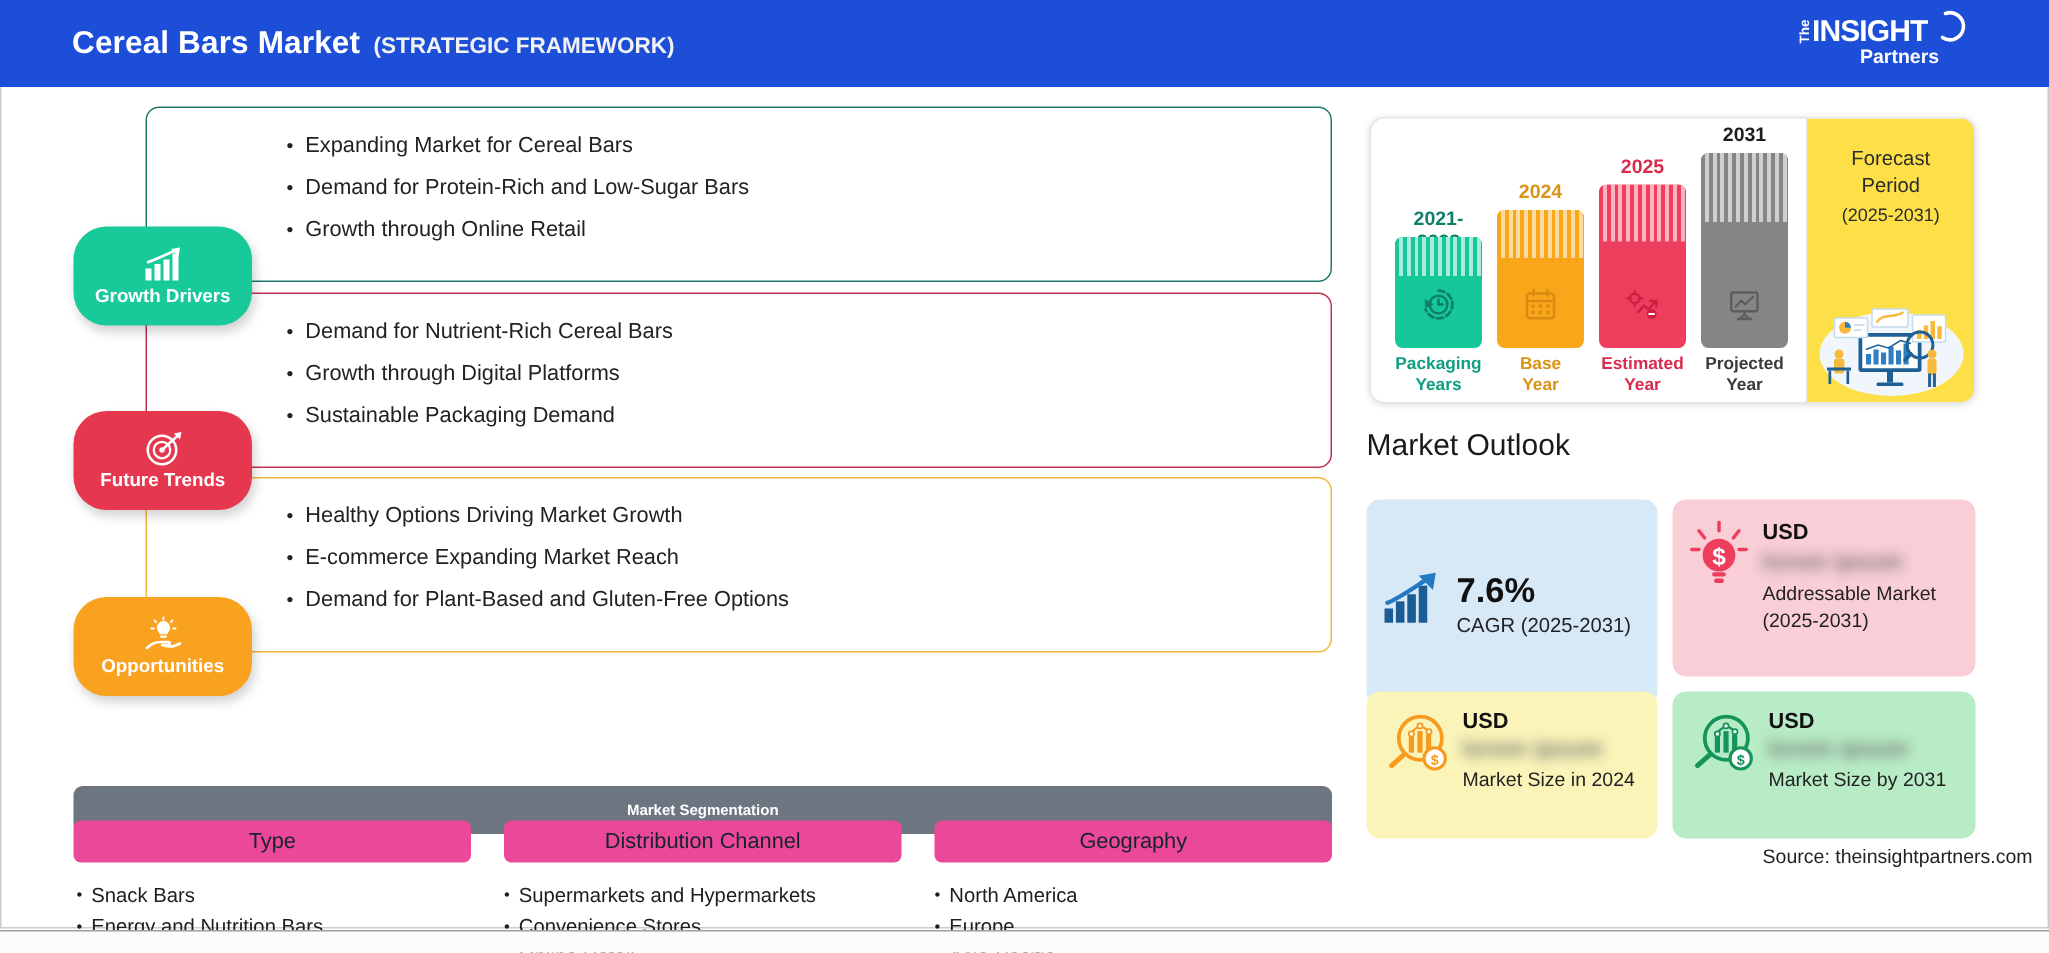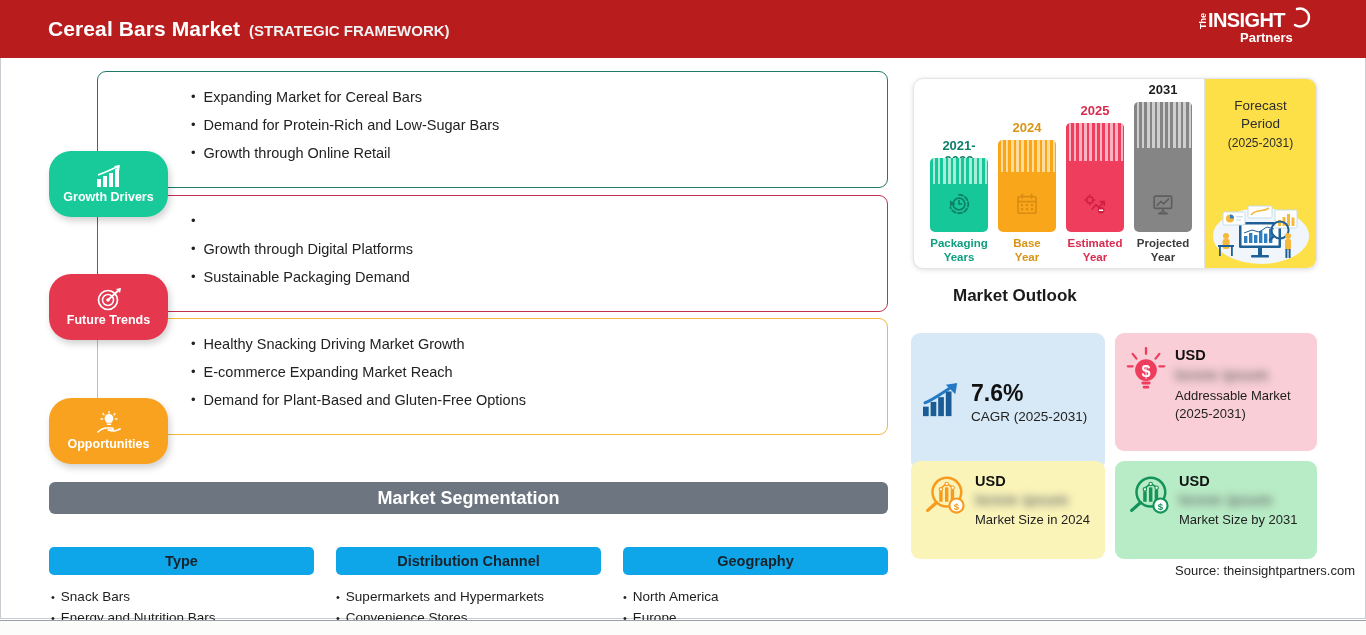--- a/index.html
+++ b/index.html
@@ -7,21 +7,21 @@
     width: 1366px; height: 635px;
     font-family: "Liberation Sans", sans-serif;
     background: #ffffff;
     overflow: hidden;
   }
   .page { position: relative; width: 1366px; height: 635px; background: #fff; }
 
   
   .header {
     position: absolute; left: 0; top: 0; width: 1366px; height: 58px;
-    background: #b91c1c;
+    background: #1d4ed8;
     display: flex; align-items: center;
   }
   .header-title-wrap { display: flex; align-items: baseline; margin-left: 48px; }
   .header-title { color: #fff; font-size: 21px; font-weight: bold; letter-spacing: .1px; }
   .header-sub { color: #f1f2f3; font-size: 15px; font-weight: bold; margin-left: 9px; }
   .logo { position: absolute; right: 52px; top: 4px; width: 118px; height: 46px; }
 
   
   .frame {
     position: absolute; left: 0; top: 58px; width: 1366px; height: 561px;
@@ -54,34 +54,34 @@
     z-index: 4;
   }
   .badge-label { color: #fff; font-size: 12.5px; font-weight: bold; margin-top: 1px; }
   .badge.growth   { left: 48px; top: 93px;  background: #18c99a; }
   .badge.trends   { left: 48px; top: 216px; background: #e5384f; }
   .badge.opps     { left: 48px; top: 340px; background: #f9a220; }
   .badge-icon { width: 30px; height: 25px; display:block; }
 
   
   .seg-header {
-    position: absolute; left: 48px; top: 424px; width: 839px; height: 32px;
+    position: absolute; left: 48px; top: 466px; width: 839px; height: 32px;
     background: #6d7580; border-radius: 6px;
     display: flex; align-items: center; justify-content: center;
-    color: #fff; font-size: 18px; font-weight: bold;
+    color: #fff; font-size: 10px; font-weight: bold;
   }
   .seg-cols { position: absolute; left: 48px; top: 489px; width: 839px; }
   .seg-col { position: absolute; top: 0; width: 265px; }
   .seg-col.c0 { left: 0; }
   .seg-col.c1 { left: 287px; }
   .seg-col.c2 { left: 574px; }
   .seg-pill {
-    height: 28px; background: #0ea5e9; border-radius: 5px;
+    height: 28px; background: #ec4899; border-radius: 5px;
     display: flex; align-items: center; justify-content: center;
-    font-size: 14.5px; font-weight: bold; color: #16232b;
+    font-size: 14.5px; font-weight: normal; color: #16232b;
   }
   .seg-list { margin-top: 12px; padding-left: 2px; }
   .seg-item { font-size: 13.5px; color: #1d1d1d; line-height: 20.5px; display: flex; }
   .seg-item .dot { margin-right: 6px; font-size: 11px; }
   .seg-col.c1 .seg-list, .seg-col.c2 .seg-list { padding-left: 0; }
 
   
   .right-col { position: absolute; left: 900px; top: 0; width: 466px; height: 561px; }
 
   .forecast-card {
@@ -108,21 +108,21 @@
     background: #fde047; border-left: 1px solid #e0e2e6;
   }
   .fc-title {
     margin-top: 18px; text-align: center; font-size: 13.5px; color: #2c2c2c; line-height: 18px;
   }
   .fc-years { text-align: center; font-size: 12px; color: #2c2c2c; margin-top: 3px; }
   .fc-illus { position: absolute; left: 4px; bottom: 4px; width: 104px; height: 66px; }
 
   .outlook-title {
     position: absolute; left: 10px; top: 228px;
-    font-size: 17px; font-weight: bold; color: #1a1a1a; margin-left: 42px;
+    font-size: 20px; font-weight: normal; color: #1a1a1a;
   }
   .ocard { position: absolute; border-radius: 9px; }
   .ocard.cagr { left: 10px;  top: 275px; width: 194px; height: 137px; background: #d7e9f7; }
   .ocard.addr { left: 214px; top: 275px; width: 202px; height: 118px; background: #f9ced6; }
   .ocard.ms24 { left: 10px;  top: 403px; width: 194px; height: 98px;  background: #faf4b9; }
   .ocard.ms31 { left: 214px; top: 403px; width: 202px; height: 98px;  background: #b8ecc6; }
 
   .cagr-inner { display: flex; align-items: center; height: 100%; padding-left: 10px; }
   .cagr-txt { margin-left: 8px; }
   .cagr-val { font-size: 23px; font-weight: bold; color: #111; line-height: 26px; }
@@ -182,37 +182,38 @@
               <span class="dot">•</span>
               <span>Growth through Online Retail</span>
             </div>
         </div>
       </div>
 
       <div class="pillar red">
         <div class="bullets">
           <div class="bullet">
               <span class="dot">•</span>
+              <span>Demand for Nutrient-Rich Cereal Bars</span>
             </div>
           <div class="bullet">
               <span class="dot">•</span>
               <span>Growth through Digital Platforms</span>
             </div>
           <div class="bullet">
               <span class="dot">•</span>
               <span>Sustainable Packaging Demand</span>
             </div>
         </div>
       </div>
 
       <div class="pillar orange">
         <div class="bullets">
           <div class="bullet">
               <span class="dot">•</span>
-              <span>Healthy Snacking Driving Market Growth</span>
+              <span>Healthy Options Driving Market Growth</span>
             </div>
           <div class="bullet">
               <span class="dot">•</span>
               <span>E-commerce Expanding Market Reach</span>
             </div>
           <div class="bullet">
               <span class="dot">•</span>
               <span>Demand for Plant-Based and Gluten-Free Options</span>
             </div>
         </div>

